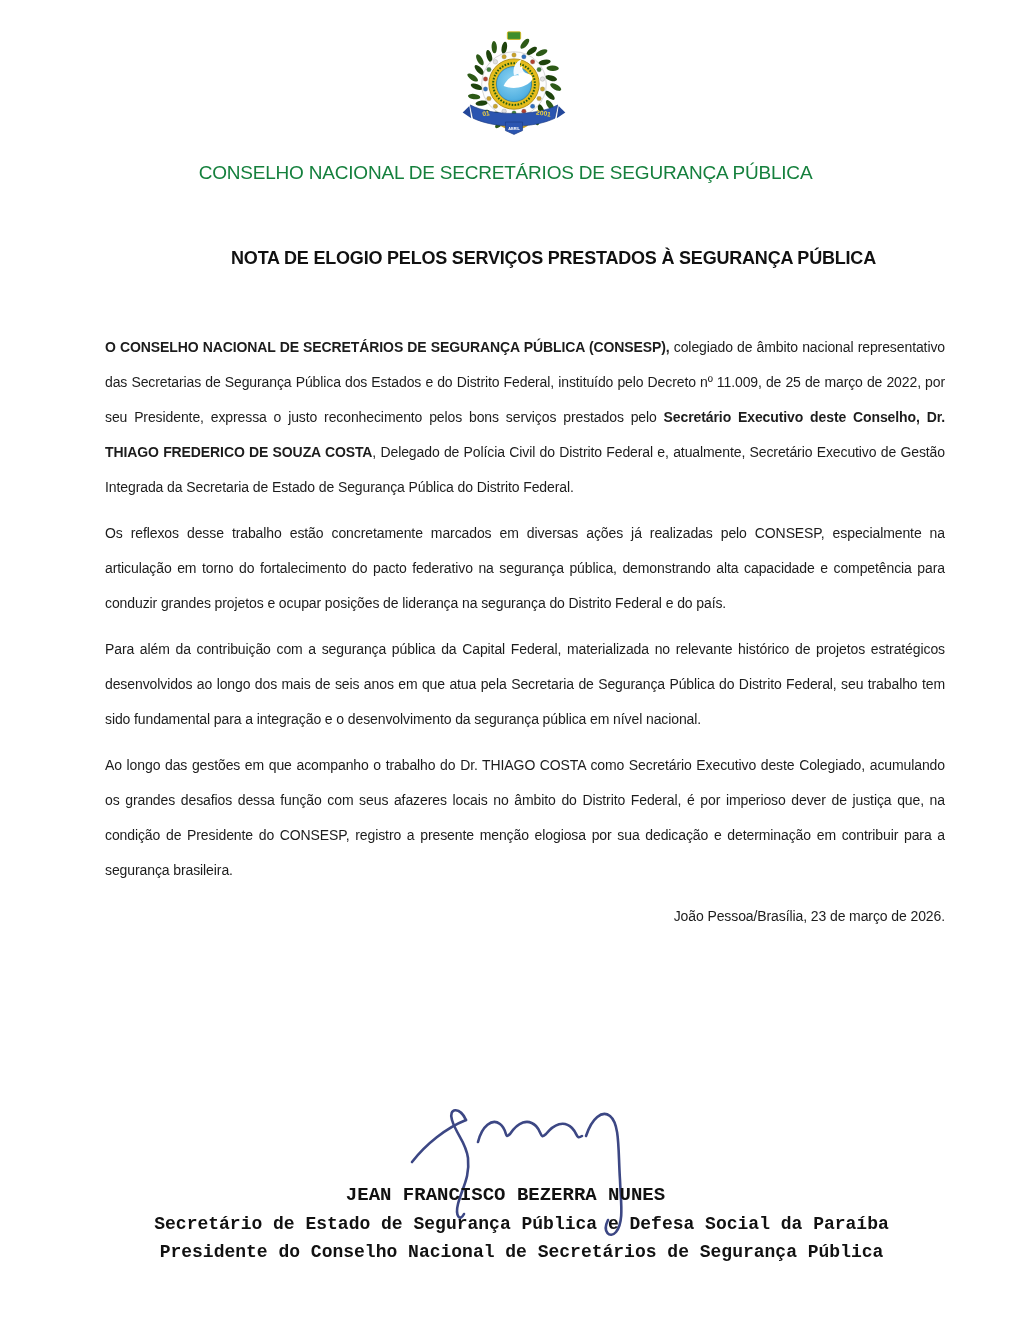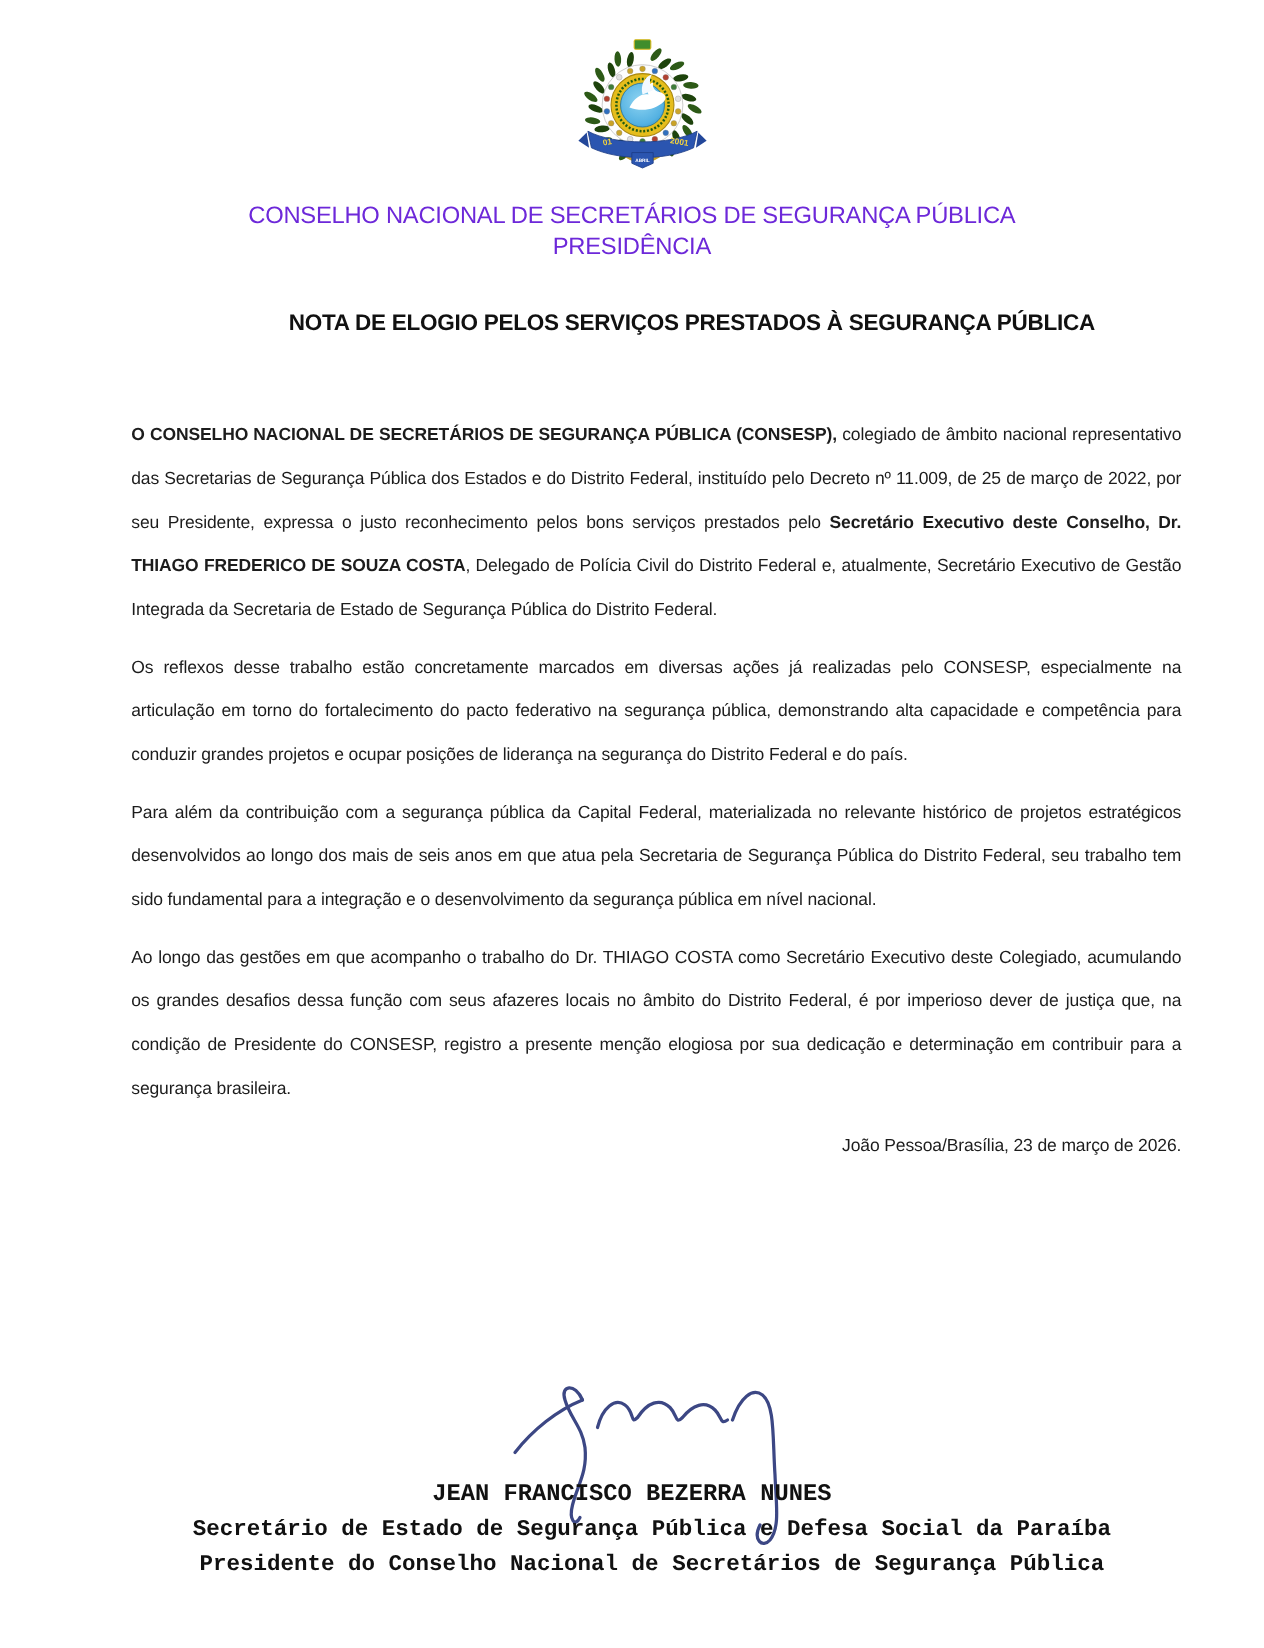--- a/index.html
+++ b/index.html
@@ -3,21 +3,21 @@
 <meta charset="utf-8">
 <style>
   html,body{margin:0;padding:0;background:#ffffff;}
   .page{
     position:relative;width:1011px;height:1318px;background:#ffffff;
     font-family:"Liberation Sans",sans-serif;color:#1c1c1c;overflow:hidden;
   }
   .logo{position:absolute;left:457px;top:26px;width:114px;height:118px;}
   .org-header{
     position:absolute;top:160px;left:0;width:100%;text-align:center;
-    font-size:19px;line-height:25px;letter-spacing:-0.2px;color:#6d28d9;
+    font-size:19px;line-height:25px;letter-spacing:-0.2px;color:#15803d;
   }
   .doc-title{
     position:absolute;top:248px;left:0;width:100%;text-align:center;
     font-weight:700;font-size:18px;letter-spacing:-0.2px;color:#111;padding-left:48px;
   }
   .body-text{
     position:absolute;top:330px;left:105px;width:840px;
     font-size:14px;line-height:35px;text-align:justify;letter-spacing:-0.1px;
   }
   .para{margin:0 0 11px 0;}
@@ -114,21 +114,20 @@
       <path d="M14,82 C36,94 84,94 106,82 L103,96 C80,107 40,107 17,96 Z" fill="#2b55b0" stroke="#1d3c85" stroke-width="0.7"></path>
       <text x="27" y="94" font-size="7" font-weight="bold" fill="#f2d23d" transform="rotate(-9 27 94)">01</text>
       <text x="83" y="92" font-size="7" font-weight="bold" fill="#f2d23d" transform="rotate(9 83 92)">2001</text>
       <path d="M51,100 h18 v9 l-9,4 l-9,-4 Z" fill="#2b55b0" stroke="#1d3c85" stroke-width="0.7"></path>
       <text x="60" y="108" font-size="4" font-weight="bold" fill="#ffffff" text-anchor="middle">ABRIL</text>
     </g>
   </svg>
 
   <div class="org-header">
     <div>CONSELHO NACIONAL DE SECRETÁRIOS DE SEGURANÇA PÚBLICA</div>
-    <div>PRESIDÊNCIA</div>
   </div>
 
   <div class="doc-title">NOTA DE ELOGIO PELOS SERVIÇOS PRESTADOS À SEGURANÇA PÚBLICA</div>
 
   <div class="body-text">
       <p class="para"><span class="b">O CONSELHO NACIONAL DE SECRETÁRIOS DE SEGURANÇA PÚBLICA (CONSESP),</span><span> colegiado de âmbito nacional representativo das Secretarias de Segurança Pública dos Estados e do Distrito Federal, instituído pelo Decreto nº 11.009, de 25 de março de 2022, por seu Presidente, expressa o justo reconhecimento pelos bons serviços prestados pelo </span><span class="b">Secretário Executivo deste Conselho, Dr. THIAGO FREDERICO DE SOUZA COSTA</span><span>, Delegado de Polícia Civil do Distrito Federal e, atualmente, Secretário Executivo de Gestão Integrada da Secretaria de Estado de Segurança Pública do Distrito Federal.</span></p>
       <p class="para"><span>Os reflexos desse trabalho estão concretamente marcados em diversas ações já realizadas pelo CONSESP, especialmente na articulação em torno do fortalecimento do pacto federativo na segurança pública, demonstrando alta capacidade e competência para conduzir grandes projetos e ocupar posições de liderança na segurança do Distrito Federal e do país.</span></p>
       <p class="para"><span>Para além da contribuição com a segurança pública da Capital Federal, materializada no relevante histórico de projetos estratégicos desenvolvidos ao longo dos mais de seis anos em que atua pela Secretaria de Segurança Pública do Distrito Federal, seu trabalho tem sido fundamental para a integração e o desenvolvimento da segurança pública em nível nacional.</span></p>
       <p class="para"><span>Ao longo das gestões em que acompanho o trabalho do Dr. THIAGO COSTA como Secretário Executivo deste Colegiado, acumulando os grandes desafios dessa função com seus afazeres locais no âmbito do Distrito Federal, é por imperioso dever de justiça que, na condição de Presidente do CONSESP, registro a presente menção elogiosa por sua dedicação e determinação em contribuir para a segurança brasileira.</span></p>
       <p class="para dateline">João Pessoa/Brasília, 23 de março de 2026.</p>

